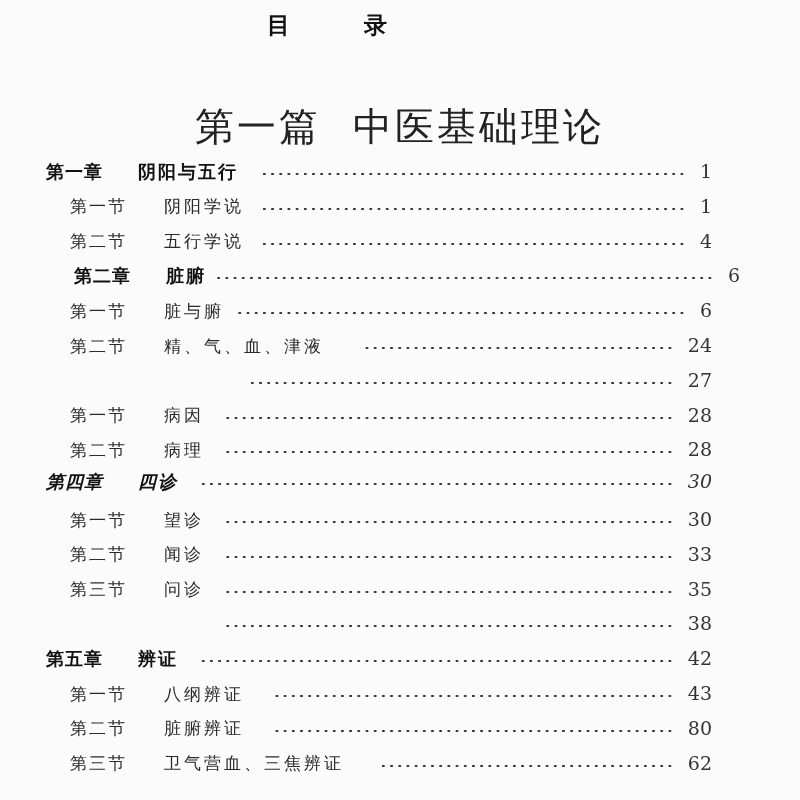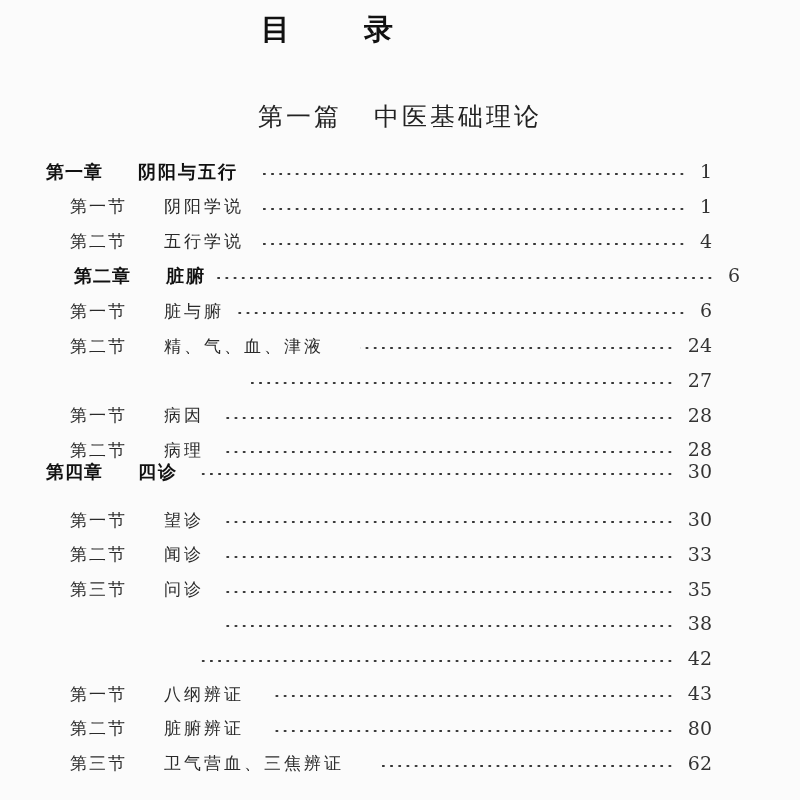--- a/index.html
+++ b/index.html
@@ -7,29 +7,29 @@
       width: 800px; height: 800px; overflow: hidden;
       background: #fbfbfb;
       color: #1a1a1a;
       font-family: "DejaVu Serif", "Liberation Serif", serif;
     }
     .page { position: relative; width: 800px; height: 800px; }
     .toc-title {
       position: absolute; top: 10px; left: 0; width: 656px;
       text-align: center;
       font-family: "DejaVu Sans", "Liberation Sans", sans-serif;
-      font-weight: bold; font-size: 29px; letter-spacing: 2px;
+      font-weight: bold; font-size: 23px; letter-spacing: 2px;
       color: #111;
     }
     .toc-title span { display: inline-block; }
     .toc-title .gap { width: 72px; }
     .part-title {
       position: absolute; top: 100px; left: 0; width: 800px;
       text-align: center;
-      font-size: 25px; color: #222; letter-spacing: 3px;
+      font-size: 39px; color: #222; letter-spacing: 3px;
     }
     .part-title .gap { display: inline-block; width: 32px; }
     .toc-list { position: absolute; top: 157px; left: 0; width: 800px; }
     .toc-row {
       position: absolute; left: 0; width: 800px; height: 30px;
       display: flex; align-items: center;
     }
     .toc-row .label {
       display: flex; white-space: nowrap;
       background: transparent;
@@ -136,21 +136,21 @@
         <span class="page-no">28</span>
       </div>
       <div class="toc-row section" style="top: 278.4px;">
         <div class="label">
           <span class="num">第二节</span>
           <span class="name">病理</span>
         </div>
         <div class="leader" style="left: 222px; right: auto; width: 452px;"></div>
         <span class="page-no">28</span>
       </div>
-      <div class="toc-row chapter" style="top: 300px;">
+      <div class="toc-row chapter" style="top: 310px; font-style: italic;">
         <div class="label">
           <span class="num">第四章</span>
           <span class="name">四诊</span>
         </div>
         <div class="leader" style="left: 200px; right: auto; width: 474px;"></div>
         <span class="page-no">30</span>
       </div>
       <div class="toc-row section" style="top: 348px;">
         <div class="label">
           <span class="num">第一节</span>
@@ -173,20 +173,24 @@
           <span class="name">问诊</span>
         </div>
         <div class="leader" style="left: 222px; right: auto; width: 452px;"></div>
         <span class="page-no">35</span>
       </div>
       <div class="toc-row section" style="top: 452.4px;">
         <div class="leader" style="left: 222px; right: auto; width: 452px;"></div>
         <span class="page-no">38</span>
       </div>
       <div class="toc-row chapter" style="top: 487.2px;">
+        <div class="label">
+          <span class="num">第五章</span>
+          <span class="name">辨证</span>
+        </div>
         <div class="leader" style="left: 200px; right: auto; width: 474px;"></div>
         <span class="page-no">42</span>
       </div>
       <div class="toc-row section" style="top: 522px;">
         <div class="label">
           <span class="num">第一节</span>
           <span class="name">八纲辨证</span>
         </div>
         <div class="leader" style="left: 272px; right: auto; width: 402px;"></div>
         <span class="page-no">43</span>

